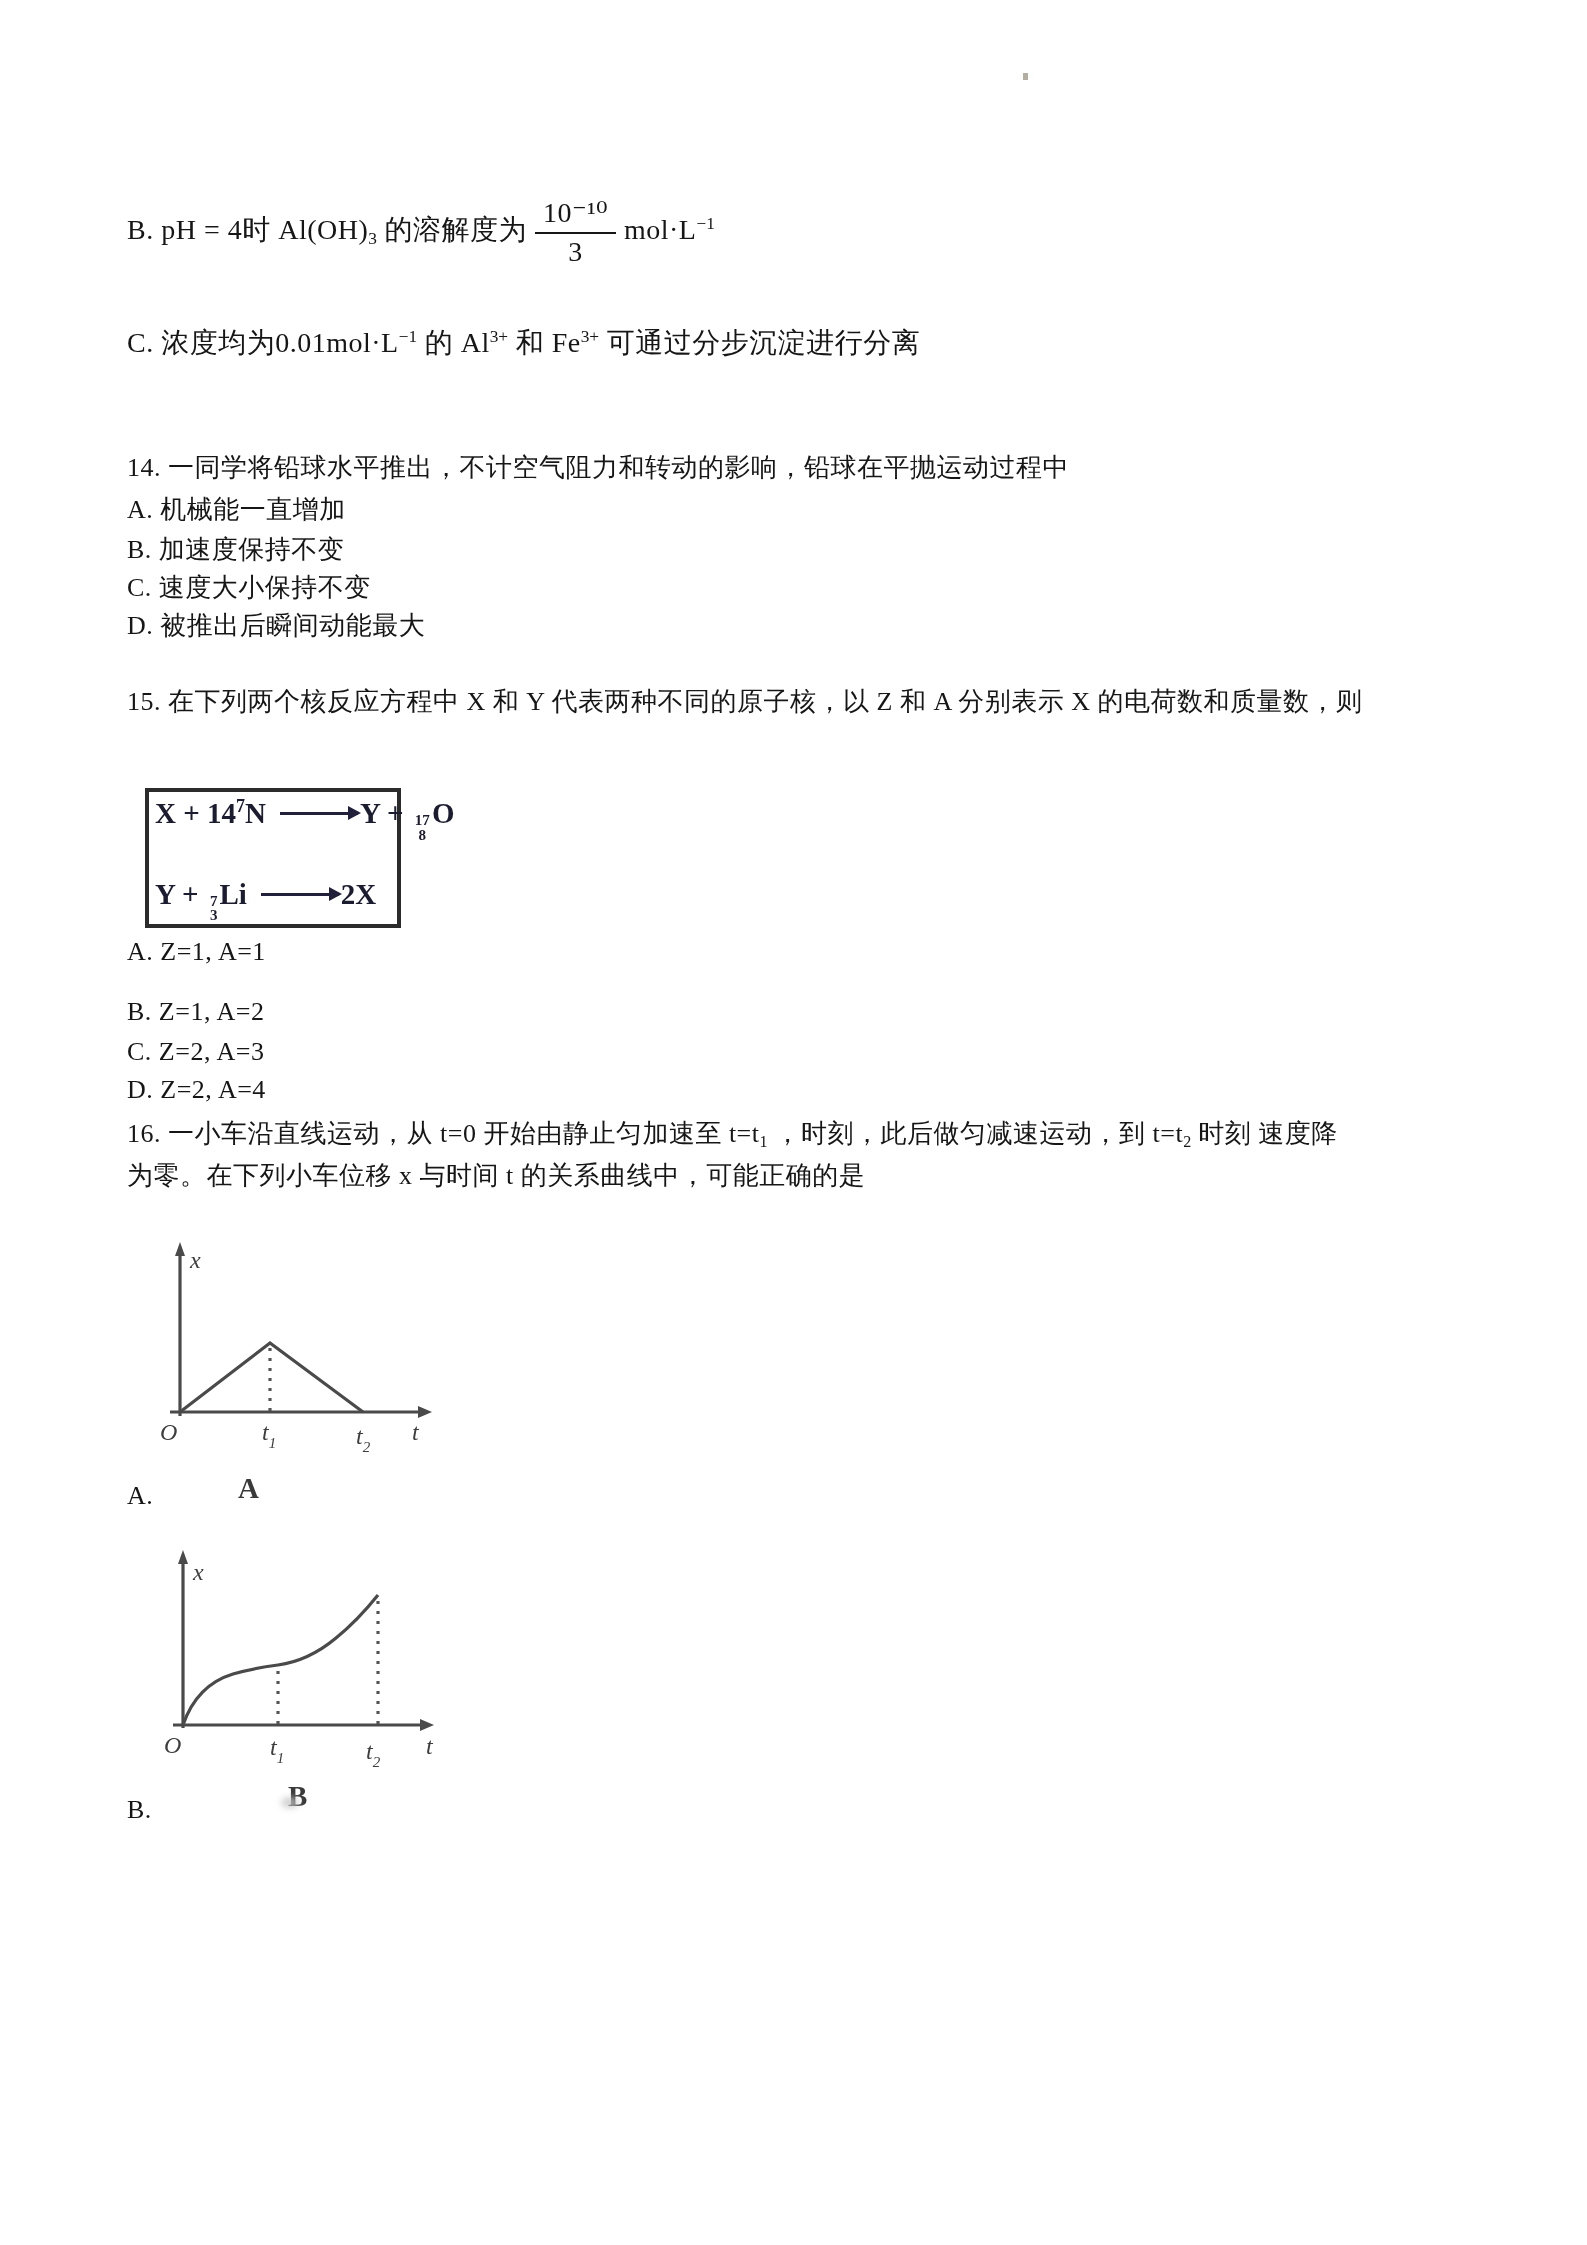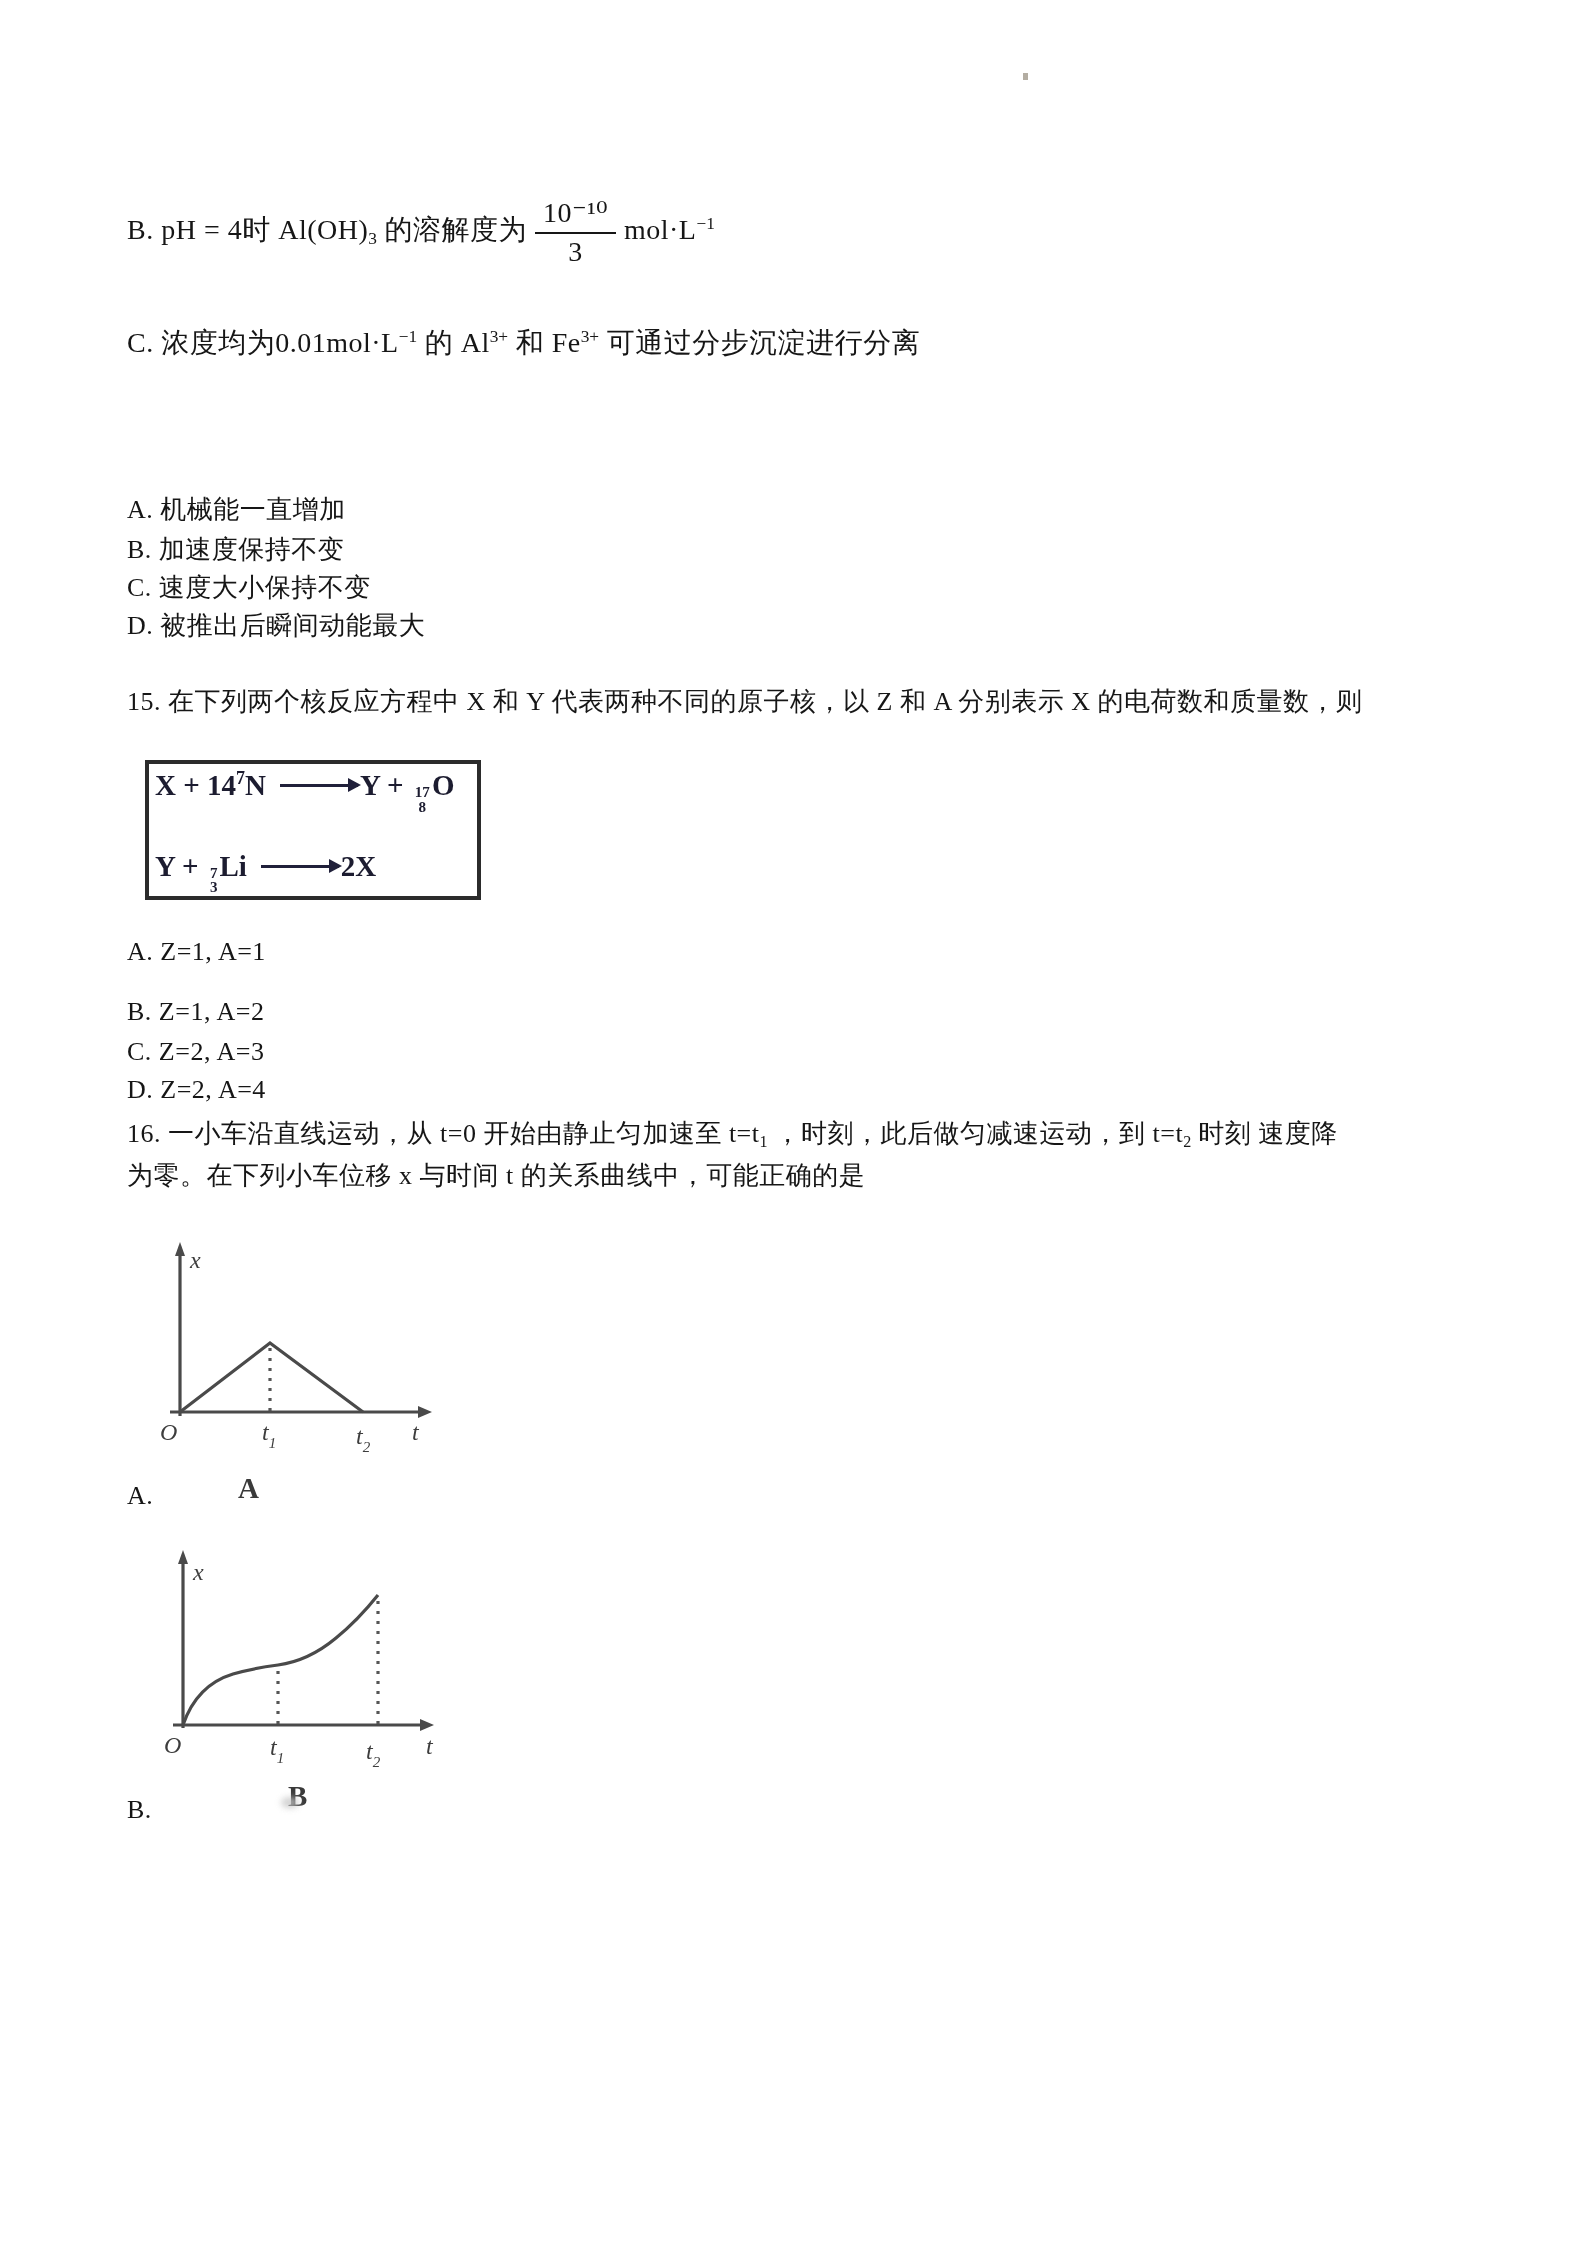--- a/index.html
+++ b/index.html
@@ -45,22 +45,22 @@
     position:relative; vertical-align:middle; margin:0 2px 6px 14px;
   }
   .arrow::after {
     content:""; position:absolute; right:-3px; top:-6px;
     border-left:13px solid #20203a;
     border-top:7px solid transparent;
     border-bottom:7px solid transparent;
   }
   
   #reaction-box {
-    position:absolute; left:145px; top:760px;
-    width:336px; height:140px;
+    position:absolute; left:145px; top:788px;
+    width:256px; height:140px;
     border:4px solid #2b2b2b;
     display:flex; flex-direction:column; justify-content:space-between;
     padding:5px 8px 12px 6px;
     font-size:29px; font-weight:700; color:#1c1c30;
     white-space:nowrap;
     gap:36px;
   }
   
   .graph { position:absolute; }
   .graph text {
@@ -86,20 +86,21 @@
 <div id="page">
 
   <div class="line chem" style="top:198px;"><span>B.  pH = 4时 Al(OH)</span><sub>3</sub><span> 的溶解度为</span><span class="frac">
         <span class="num">10⁻¹⁰</span>
         <span class="den">3</span>
       </span><span>mol·L</span><sup>−1</sup></div>
 
   <div class="line chem" style="top:325px;"><span>C.  浓度均为0.01mol·L</span><sup>−1</sup><span> 的 Al</span><sup>3+</sup><span> 和 Fe</span><sup>3+</sup><span> 可通过分步沉淀进行分离</span></div>
 
 
+  <div class="line" style="top:452px;"><span>14. 一同学将铅球水平推出，不计空气阻力和转动的影响，铅球在平抛运动过程中</span></div>
   <div class="line" style="top:494px;">A. 机械能一直增加</div>
   <div class="line" style="top:534px;">B. 加速度保持不变</div>
   <div class="line" style="top:572px;">C. 速度大小保持不变</div>
   <div class="line" style="top:610px;">D. 被推出后瞬间动能最大</div>
 
   <div class="line" style="top:686px;">15. 在下列两个核反应方程中 X 和 Y 代表两种不同的原子核，以 Z 和 A 分别表示 X 的电荷数和质量数，则</div>
 
   <div id="reaction-box">
     <div><span>X + 14</span><sup>7</sup><span>N</span><span class="arrow"></span><span>Y + </span><span class="stack">
           <span>17</span>

